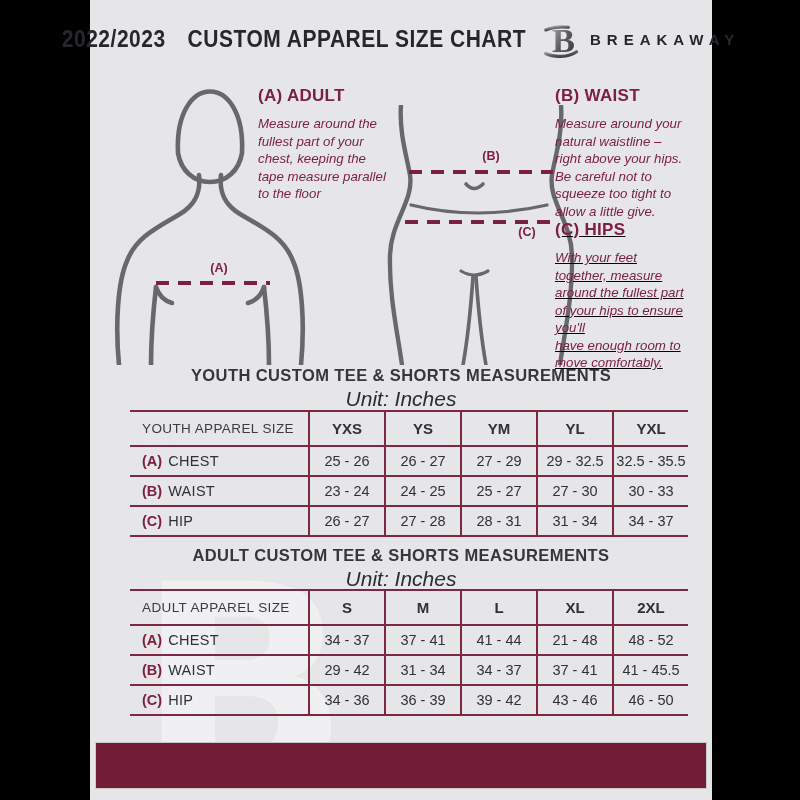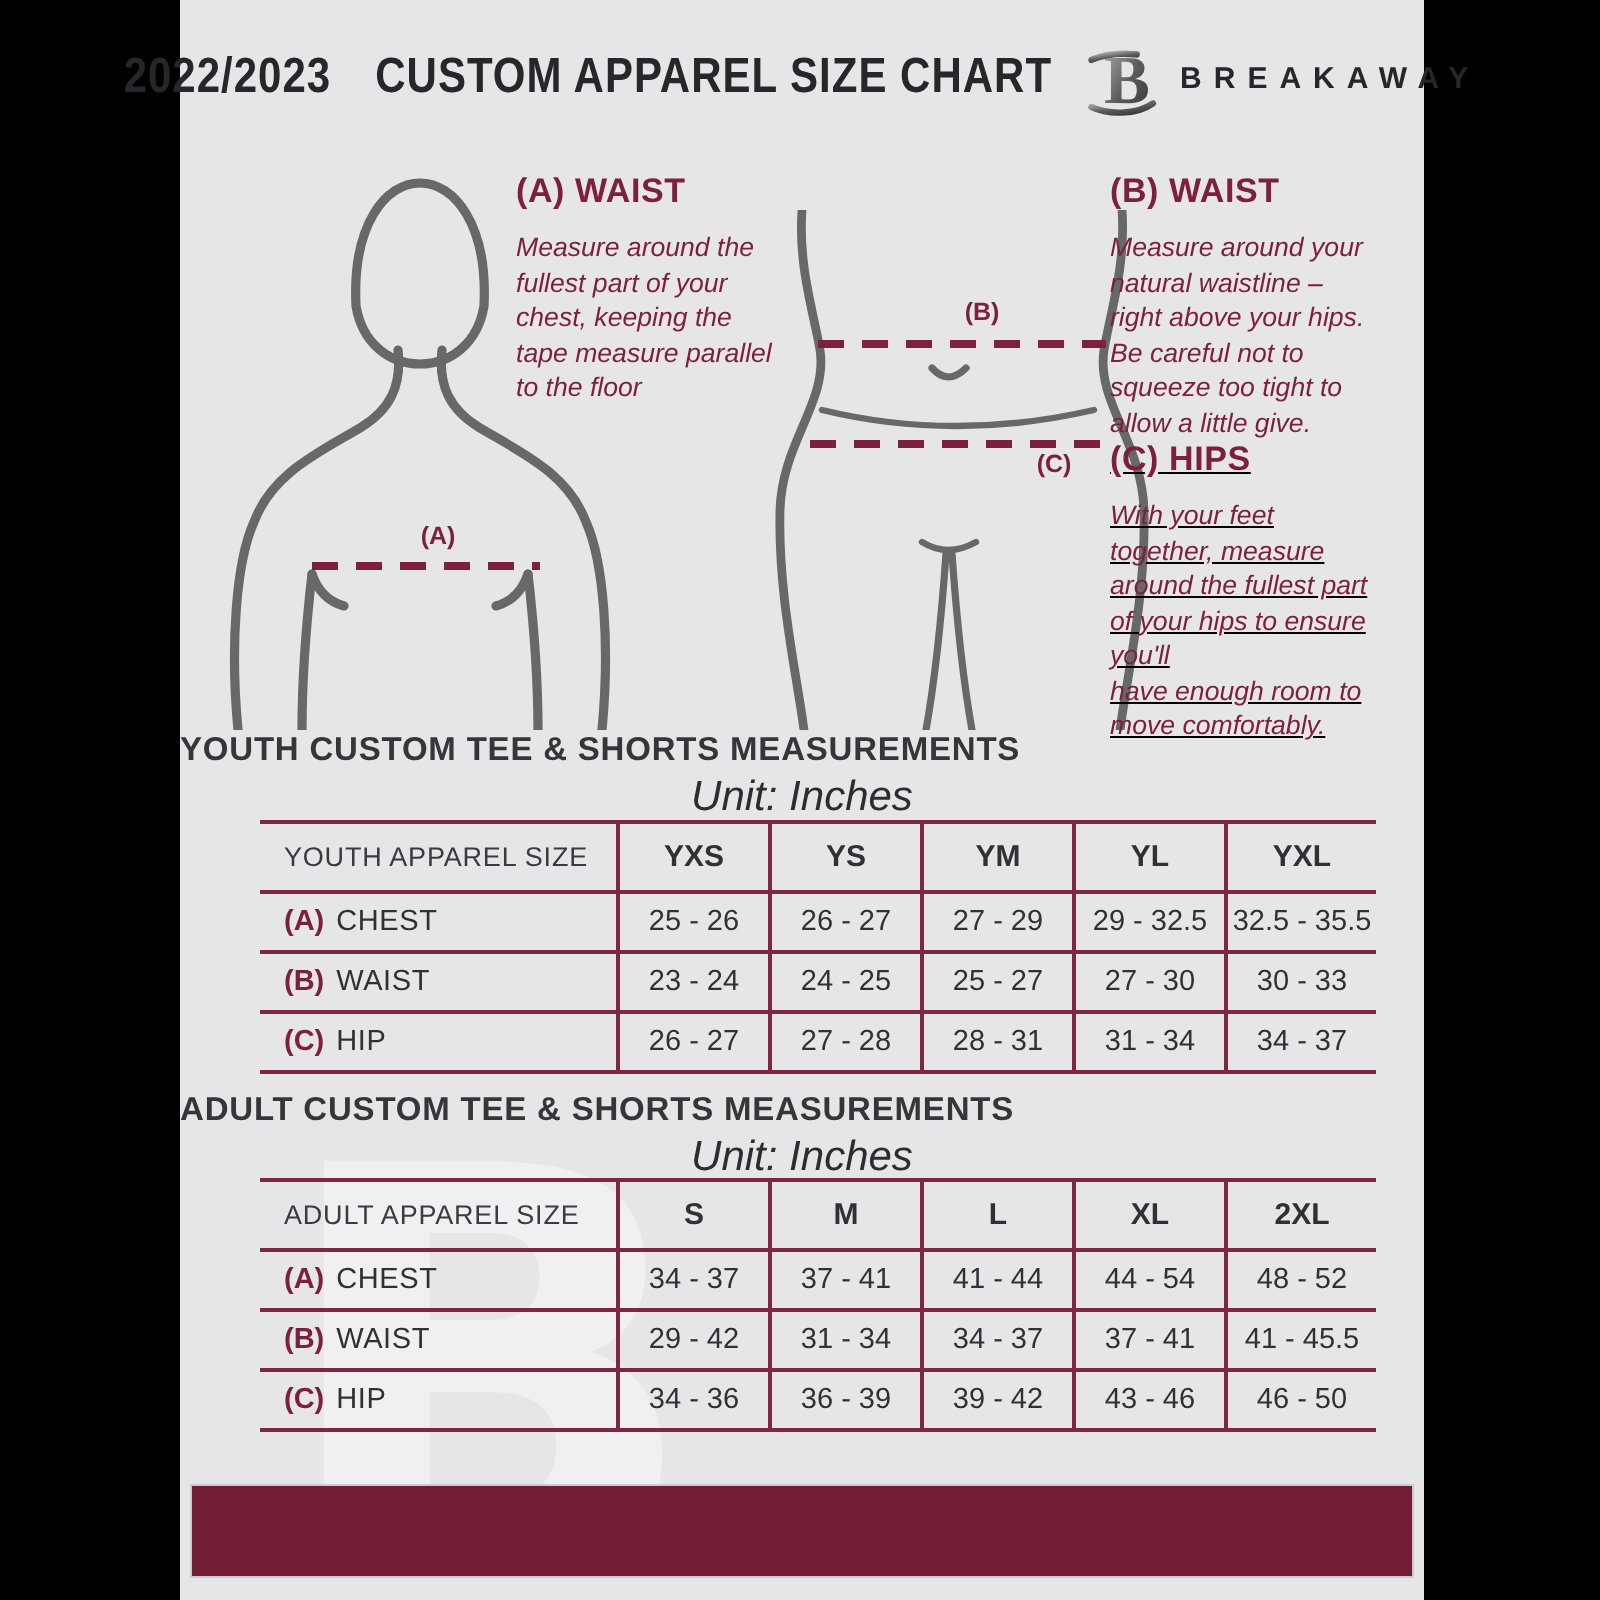--- a/index.html
+++ b/index.html
@@ -26,21 +26,21 @@
 
   
   .figure{position:absolute;}
   .figure svg{display:block;}
   .dash-label{position:absolute;width:44px;text-align:center;font-size:12.5px;font-weight:bold;color:var(--maroon);z-index:2;}
   .guide-block{position:absolute;z-index:2;}
   .guide-heading{font-size:17px;font-weight:bold;color:var(--maroon);letter-spacing:.3px;margin-bottom:9px;}
   .guide-body{font-size:13.3px;font-style:italic;font-weight:500;line-height:1.32;color:var(--maroon);white-space:pre-line;}
 
   
-  .sec-title{position:absolute;left:0;width:100%;text-align:left;font-size:16.5px;font-weight:bold;color:#35363a;letter-spacing:.4px;z-index:2;}
+  .sec-title{position:absolute;left:0;width:100%;text-align:center;font-size:16.5px;font-weight:bold;color:#35363a;letter-spacing:.4px;z-index:2;}
   .sec-unit{position:absolute;left:0;width:100%;text-align:center;font-size:21px;font-style:italic;color:#2b2d31;z-index:2;}
   .size-table{position:absolute;left:40px;width:558px;z-index:2;}
   .tr{display:grid;grid-template-columns:178px repeat(5,76px);}
   .td{border-bottom:2px solid var(--tborder);height:30px;display:flex;align-items:center;justify-content:center;font-size:14.5px;color:var(--ink);}
   .thead .td{border-top:2px solid var(--tborder);height:37px;}
   .td.val{border-left:2px solid var(--tborder);}
   .td.label-col{justify-content:flex-start;padding-left:12px;}
   .th-label{font-size:13.5px;letter-spacing:.4px;color:var(--ink-soft);}
   .th-size{font-weight:bold;font-size:15px;text-align:right;}
   .row-key{color:var(--maroon);font-weight:bold;margin-right:6px;font-size:14.5px;}
@@ -107,21 +107,21 @@
           <path d="M 91 172 C 93 200 96 232 101 260" stroke-width="3.6"></path>
         </g>
         <path d="M 24 67 H 168" stroke="#7b2040" stroke-width="4" stroke-dasharray="13 9"></path>
         <path d="M 20 117 H 170" stroke="#7b2040" stroke-width="4" stroke-dasharray="13 9"></path>
       </svg>
     </div>
     <div class="dash-label" style="left:379px;top:149px;">(B)</div>
     <div class="dash-label" style="left:415px;top:225px;">(C)</div>
 
     <div class="guide-block" style="left:168px;top:86px;width:150px;">
-      <div class="guide-heading">(A) WAIST</div>
+      <div class="guide-heading">(A) ADULT</div>
       <div class="guide-body">Measure around the
 fullest part of your
 chest, keeping the
 tape measure parallel
 to the floor</div>
     </div>
     <div class="guide-block" style="left:465px;top:86px;width:150px;">
       <div class="guide-heading">(B) WAIST</div>
       <div class="guide-body">Measure around your
 natural waistline –
@@ -199,21 +199,21 @@
         <div class="td val th-size">2XL</div>
       </div>
       <div class="tr">
         <div class="td label-col">
             <span class="row-key">(A)</span>
             <span class="row-label">CHEST</span>
           </div>
         <div class="td val">34 - 37</div>
         <div class="td val">37 - 41</div>
         <div class="td val">41 - 44</div>
-        <div class="td val">44 - 54</div>
+        <div class="td val">21 - 48</div>
         <div class="td val">48 - 52</div>
       </div>
       <div class="tr">
         <div class="td label-col">
             <span class="row-key">(B)</span>
             <span class="row-label">WAIST</span>
           </div>
         <div class="td val">29 - 42</div>
         <div class="td val">31 - 34</div>
         <div class="td val">34 - 37</div>

